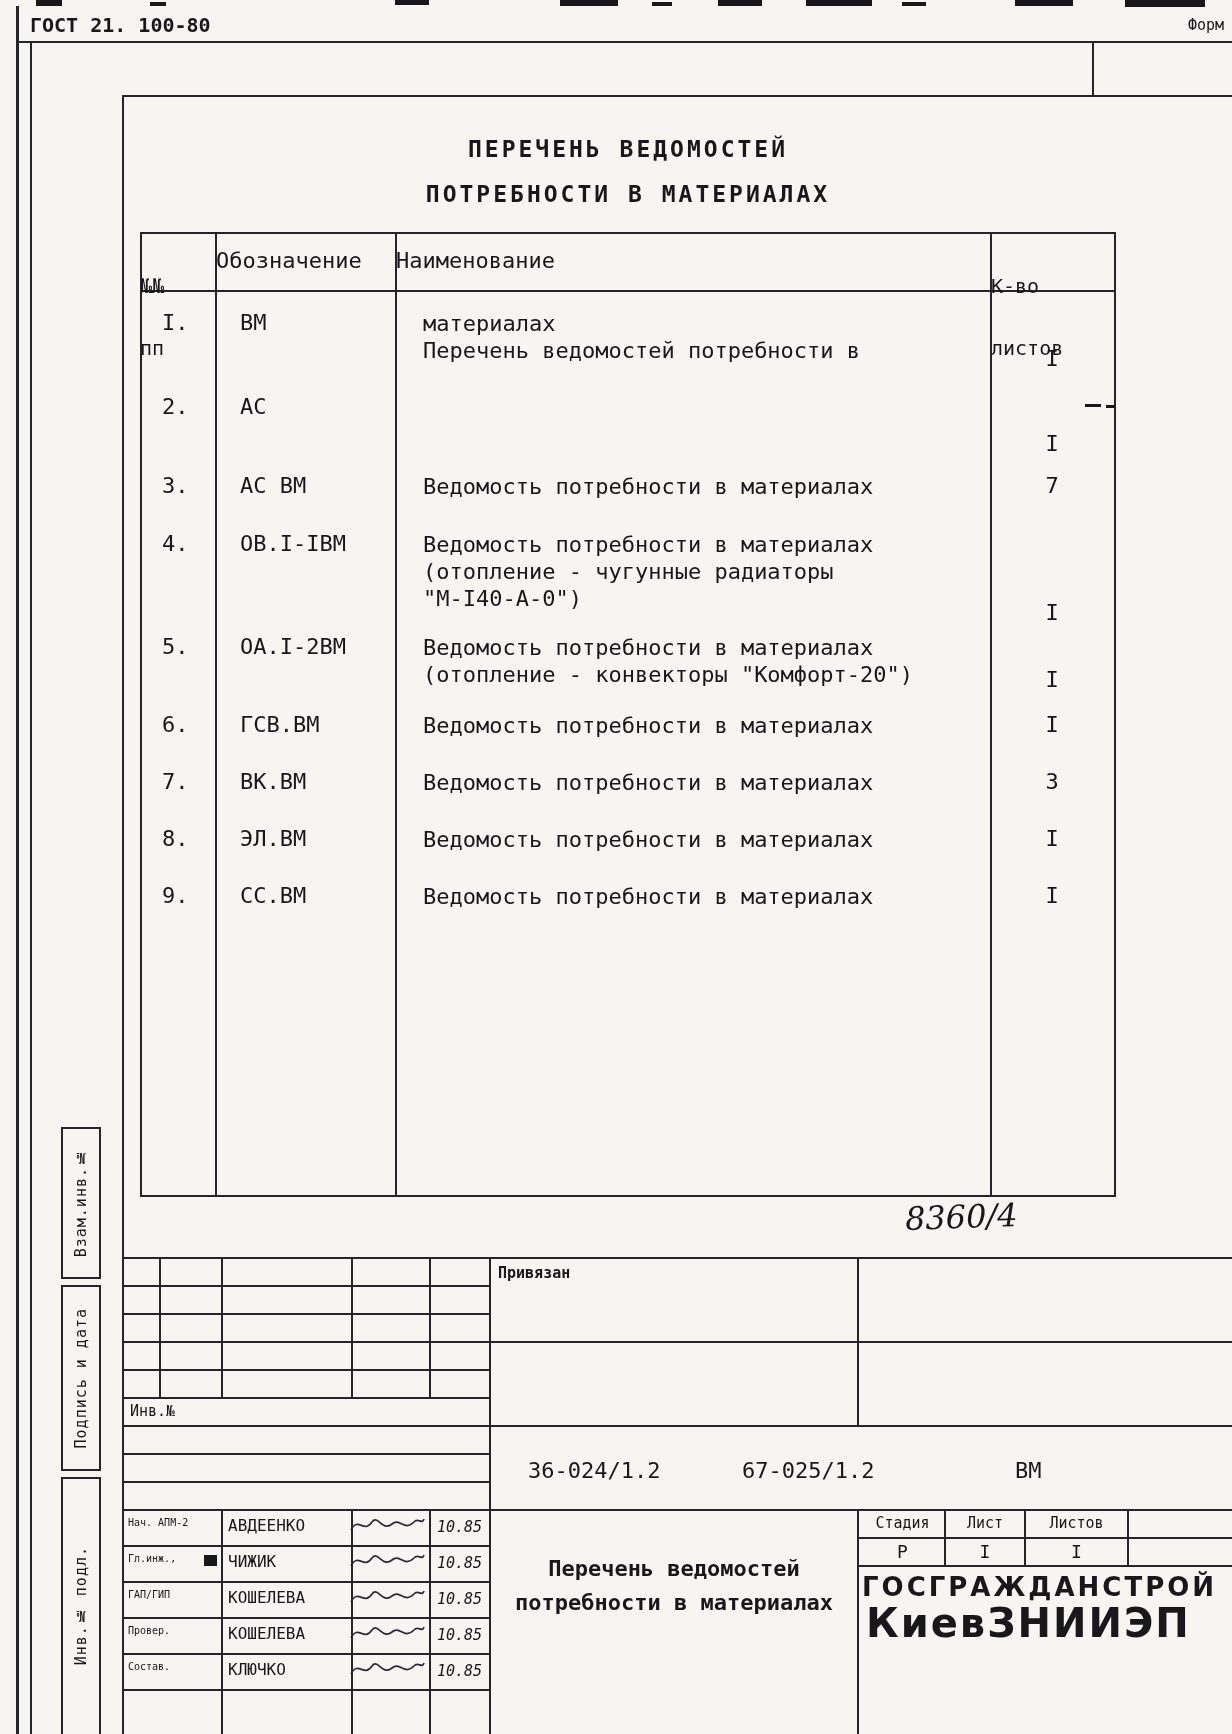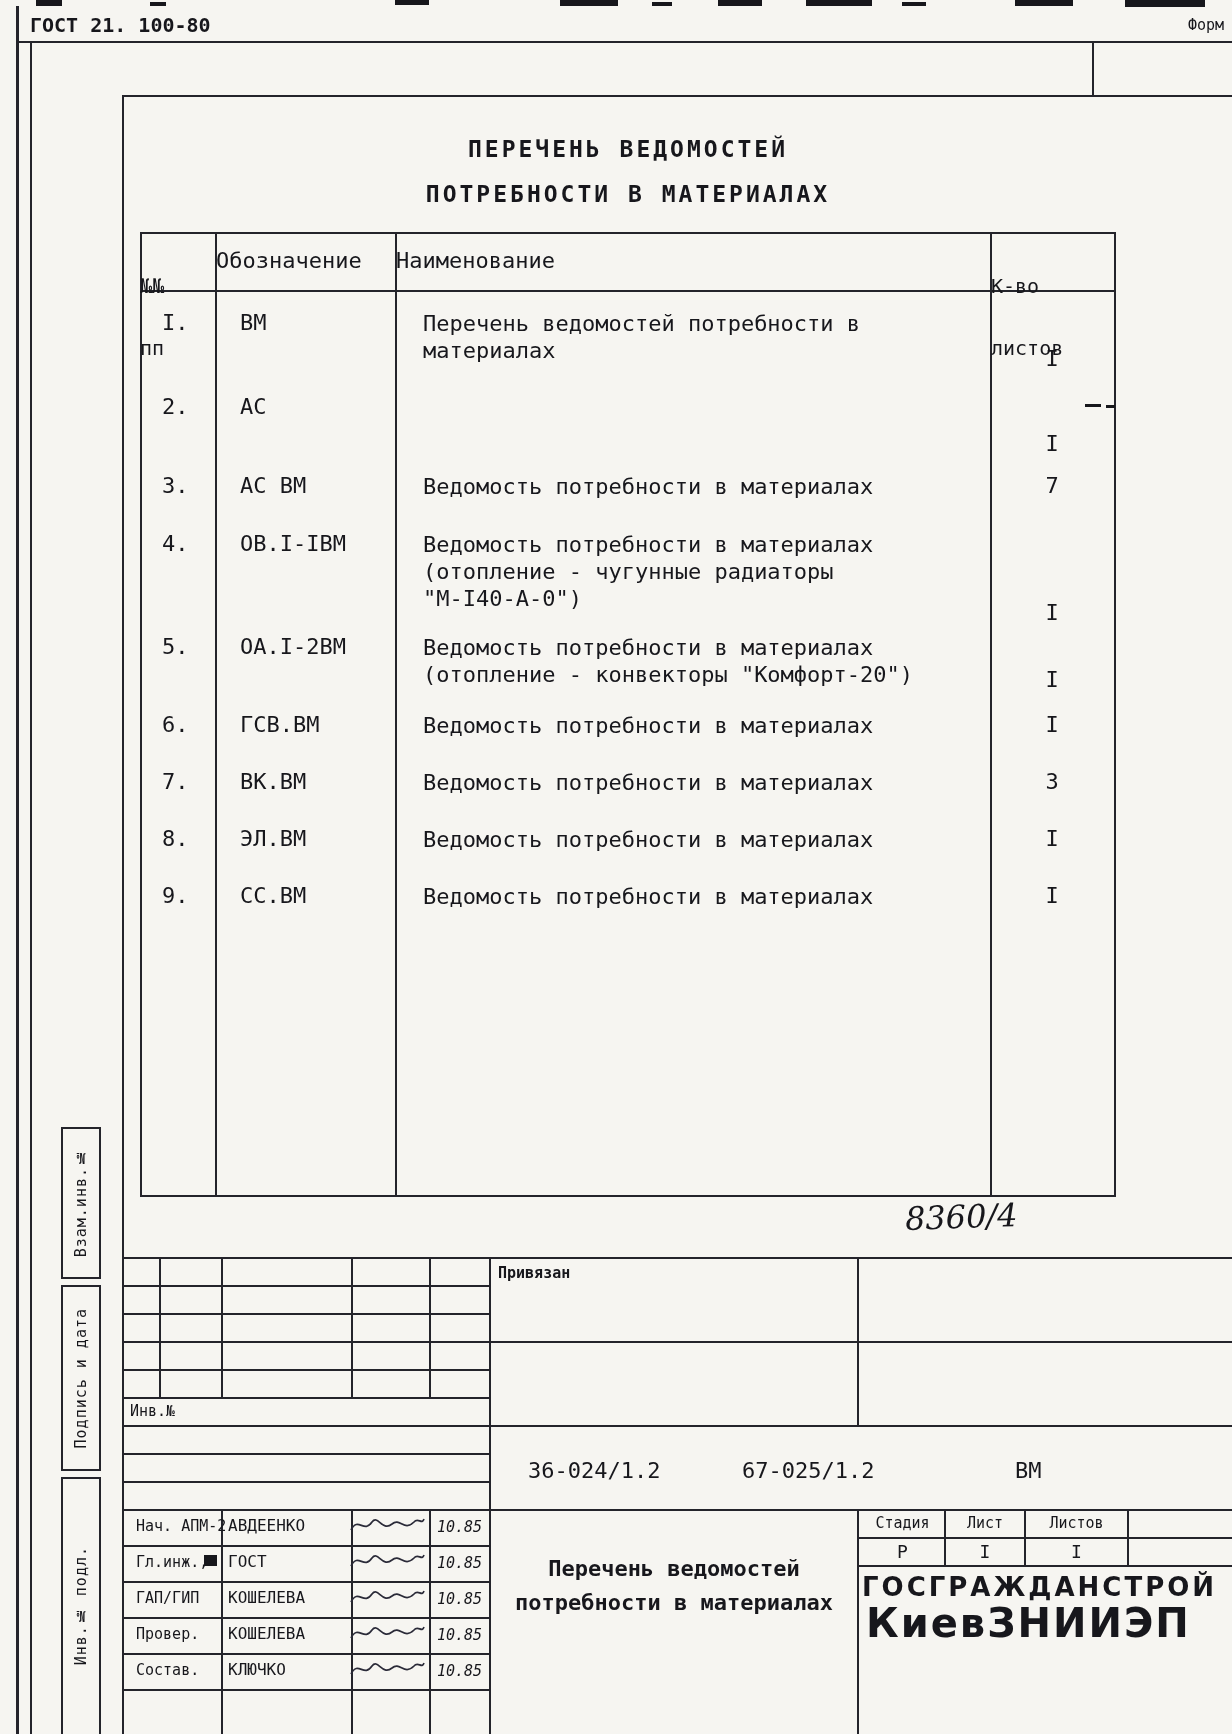--- a/index.html
+++ b/index.html
@@ -24,21 +24,21 @@
   .c-des{position:absolute;left:100px;top:0;font-size:22px;white-space:pre}
   .c-name{position:absolute;left:283px;top:0;font-size:22px}
   .c-name div{line-height:27px;white-space:pre}
   .c-sheets{position:absolute;left:877px;width:70px;text-align:center;font-size:22px;white-space:pre}
   
   .th{position:absolute;text-align:left;z-index:2;white-space:pre}
   
   .vcell{position:absolute;left:62px;width:38px;display:flex;align-items:center;justify-content:center;z-index:2}
   .vtext{writing-mode:vertical-rl;transform:rotate(180deg);font-size:15px;letter-spacing:1px;white-space:pre}
   
-  .sig-role{position:absolute;left:136px;width:92px;font-size:15px;z-index:2;white-space:pre}
+  .sig-role{position:absolute;left:128px;width:92px;font-size:10px;z-index:2;white-space:pre}
   .sig-name{position:absolute;left:228px;width:122px;font-size:16px;z-index:2;white-space:pre}
   .sig-date{position:absolute;left:437px;width:50px;font-size:15px;font-style:italic;z-index:2;white-space:pre}
   .sig-svg{position:absolute;left:348px;z-index:3}
   .handnum{position:absolute;font-family:"DejaVu Serif","Liberation Serif",serif;font-style:italic;font-size:32px;transform:rotate(-2deg);z-index:2;white-space:pre}
   .org1{position:absolute;left:862px;top:1572px;font-family:"DejaVu Sans","Liberation Sans",sans-serif;font-weight:bold;font-size:26px;letter-spacing:3px;z-index:2;white-space:pre}
   .org2{position:absolute;left:866px;top:1600px;font-family:"DejaVu Sans","Liberation Sans",sans-serif;font-weight:bold;font-size:40px;letter-spacing:2px;z-index:2;white-space:pre}
   .stage-h{position:absolute;top:1514px;font-size:15px;text-align:center;z-index:2;white-space:pre}
   .stage-v{position:absolute;top:1541px;font-size:18px;text-align:center;z-index:2;white-space:pre}
   .block-title{position:absolute;left:492px;width:364px;text-align:center;font-size:22px;font-weight:600;z-index:2;white-space:pre}
 </style>
@@ -131,22 +131,22 @@
   <div class="th t22" style="left:396px;top:248px;width:594px">Наименование</div>
   <div class="th" style="left:991px;top:236px;width:100px">
     <div class="t20">К-во</div>
     <div class="t20">листов</div>
   </div>
 
   <div class="trow" style="top:310px">
     <span class="c-num">I.</span>
     <span class="c-des">ВМ</span>
     <div class="c-name">
+      <div>материалах</div>
       <div>Перечень ведомостей потребности в</div>
-      <div>материалах</div>
     </div>
     <span class="c-sheets" style="top:36px">I</span>
   </div>
 
   <div class="trow" style="top:394px">
     <span class="c-num">2.</span>
     <span class="c-des">АС</span>
     <div class="c-name">
     </div>
     <span class="c-sheets" style="top:37px">I</span>
@@ -240,21 +240,21 @@
   <div>
     <span class="sig-role" style="top:1517px">Нач. АПМ-2</span>
     <span class="sig-name" style="top:1516px">АВДЕЕНКО</span>
     <svg class="sig-svg" style="top:1512px" width="78" height="26" viewBox="0 0 78 26">
       <path d="M3,18 C10,4 16,22 24,10 C30,2 34,20 44,12 C52,5 56,20 66,10 C70,5 74,13 76,7" fill="none" stroke="#2a2a38" stroke-width="1.7"></path>
     </svg>
     <span class="sig-date" style="top:1518px">10.85</span>
   </div>
   <div>
     <span class="sig-role" style="top:1553px">Гл.инж.,</span>
-    <span class="sig-name" style="top:1552px">ГОСТ</span>
+    <span class="sig-name" style="top:1552px">ЧИЖИК</span>
     <svg class="sig-svg" style="top:1548px" width="78" height="26" viewBox="0 0 78 26">
       <path d="M3,18 C10,4 16,22 24,10 C30,2 34,20 44,12 C52,5 56,20 66,10 C70,5 74,13 76,7" fill="none" stroke="#2a2a38" stroke-width="1.7"></path>
     </svg>
     <span class="sig-date" style="top:1554px">10.85</span>
   </div>
   <div>
     <span class="sig-role" style="top:1589px">ГАП/ГИП</span>
     <span class="sig-name" style="top:1588px">КОШЕЛЕВА</span>
     <svg class="sig-svg" style="top:1584px" width="78" height="26" viewBox="0 0 78 26">
       <path d="M3,18 C10,4 16,22 24,10 C30,2 34,20 44,12 C52,5 56,20 66,10 C70,5 74,13 76,7" fill="none" stroke="#2a2a38" stroke-width="1.7"></path>

